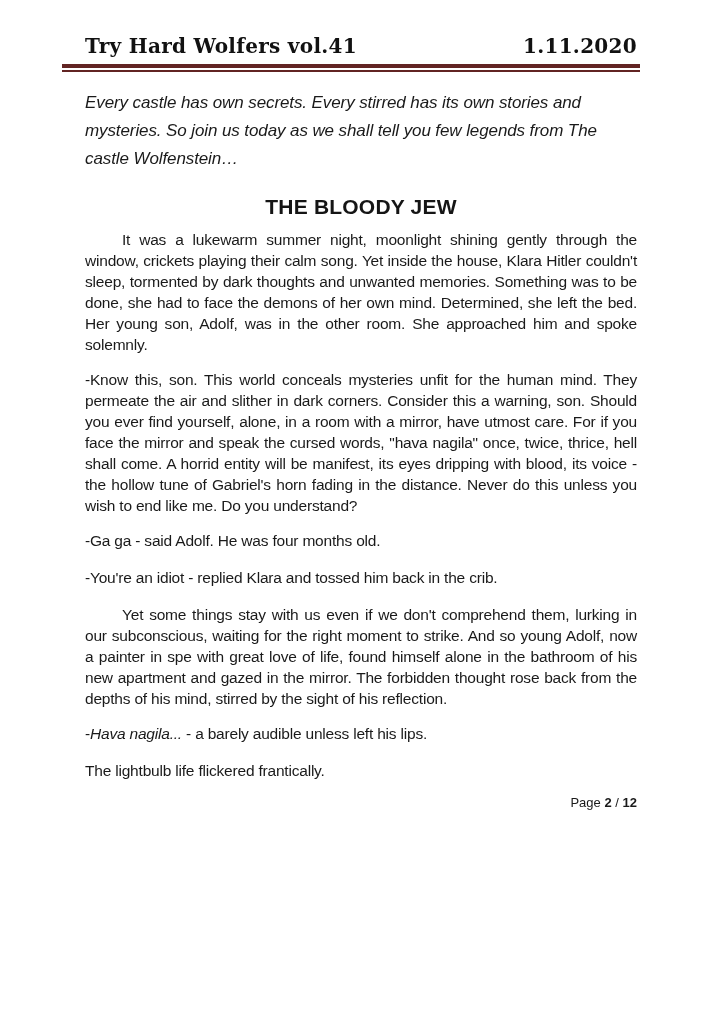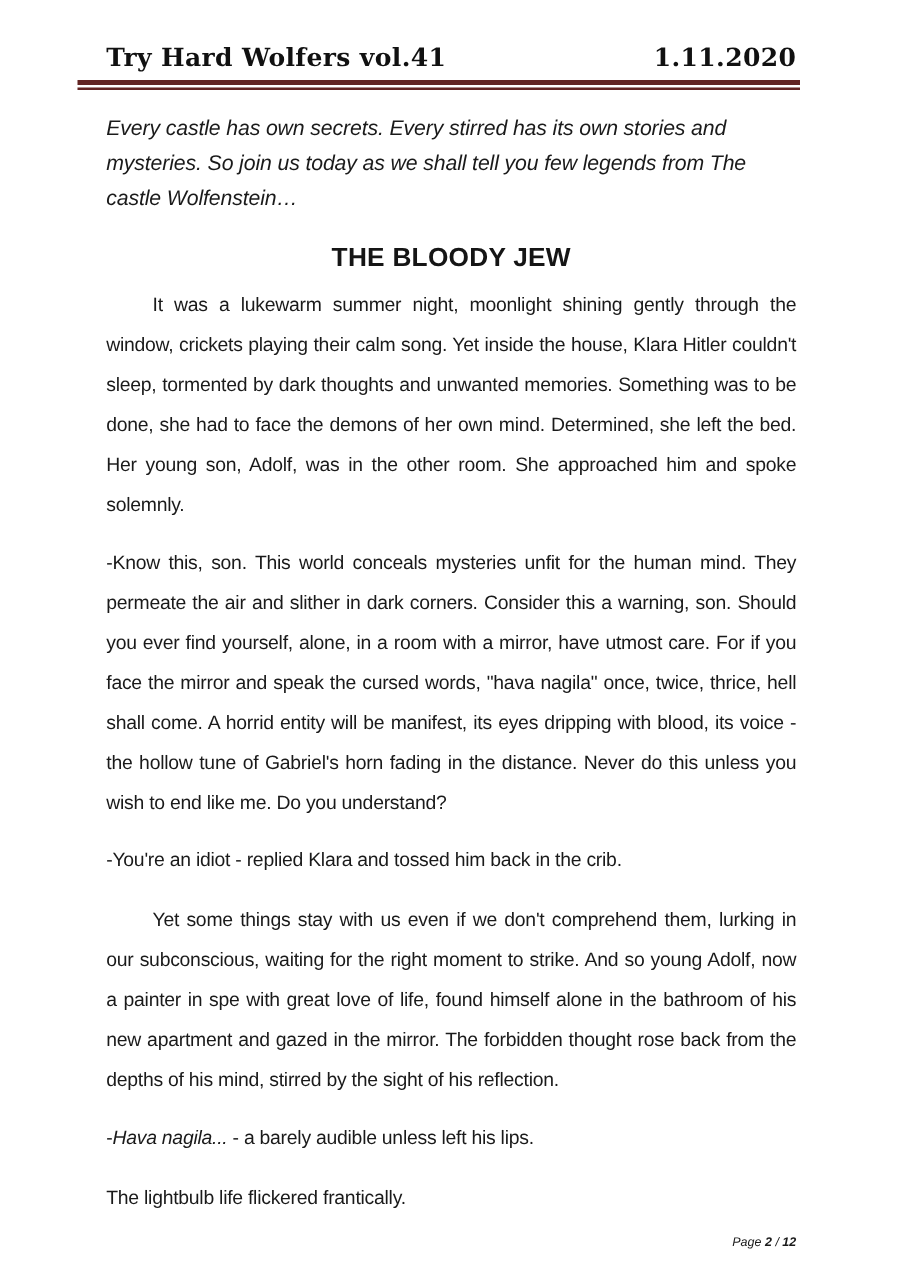--- a/index.html
+++ b/index.html
@@ -43,33 +43,32 @@
     margin: 22px 0 10px 0;
     text-align: center;
     font-size: 21px;
     font-weight: 700;
     letter-spacing: 0.2px;
     color: #151515;
   }
   .para {
     margin: 0 0 14px 0;
     font-size: 15.5px;
-    line-height: 32px;
+    line-height: 21px;
     letter-spacing: -0.2px;
   }
   .just { text-align: justify; }
   .indent { text-indent: 37px; }
   .dialog { margin-bottom: 16px; }
   .ital { font-style: italic; }
   .footer {
     text-align: right;
-    font-size: 10px;
+    font-size: 13px;
     margin-top: 2px;
     color: #1a1a1a;
-    font-style: italic;
   }
   .footer b { font-weight: 700; }
 </style>
 </head>
 <body>
 
 <div class="page">
 
   <div class="header-row">
     <span>Try Hard Wolfers vol.41</span>
@@ -79,20 +78,21 @@
   <div class="header-rule"></div>
 
   <p class="intro">Every castle has own secrets. Every stirred has its own stories and mysteries. So join us today as we shall tell you few legends from The castle Wolfenstein…</p>
 
   <div class="story-title">THE BLOODY JEW</div>
 
   <p class="para just indent">It was a lukewarm summer night, moonlight shining gently through the window, crickets playing their calm song. Yet inside the house, Klara Hitler couldn't sleep, tormented by dark thoughts and unwanted memories. Something was to be done, she had to face the demons of her own mind. Determined, she left the bed. Her young son, Adolf, was in the other room. She approached him and spoke solemnly.</p>
 
   <p class="para just">-Know this, son. This world conceals mysteries unfit for the human mind. They permeate the air and slither in dark corners. Consider this a warning, son. Should you ever find yourself, alone, in a room with a mirror, have utmost care. For if you face the mirror and speak the cursed words, "hava nagila" once, twice, thrice, hell shall come. A horrid entity will be manifest, its eyes dripping with blood, its voice - the hollow tune of Gabriel's horn fading in the distance. Never do this unless you wish to end like me. Do you understand?</p>
 
+  <p class="para dialog">-Ga ga - said Adolf. He was four months old.</p>
 
   <p class="para dialog">-You're an idiot - replied Klara and tossed him back in the crib.</p>
 
   <p class="para just indent">Yet some things stay with us even if we don't comprehend them, lurking in our subconscious, waiting for the right moment to strike. And so young Adolf, now a painter in spe with great love of life, found himself alone in the bathroom of his new apartment and gazed in the mirror. The forbidden thought rose back from the depths of his mind, stirred by the sight of his reflection.</p>
 
   <p class="para dialog"><span>-</span><span class="ital">Hava nagila...</span><span> - a barely audible unless left his lips.</span></p>
 
   <p class="para">The lightbulb life flickered frantically.</p>
 
   <div class="footer">

